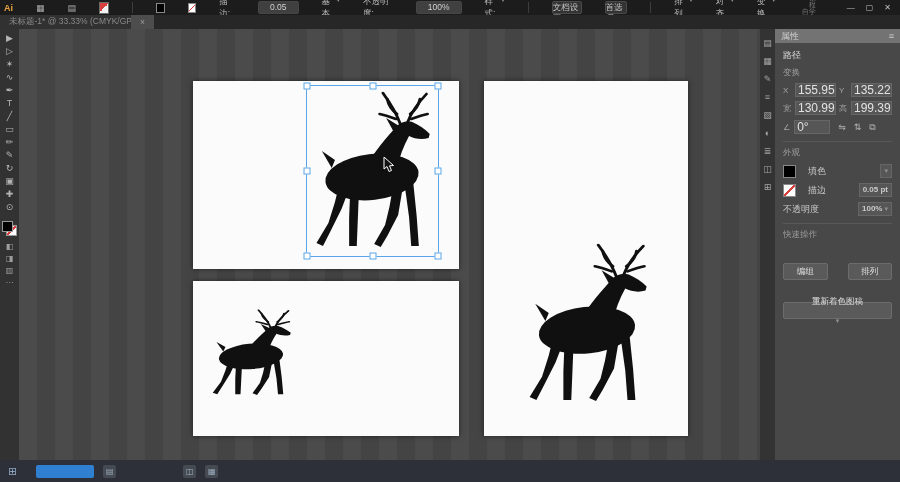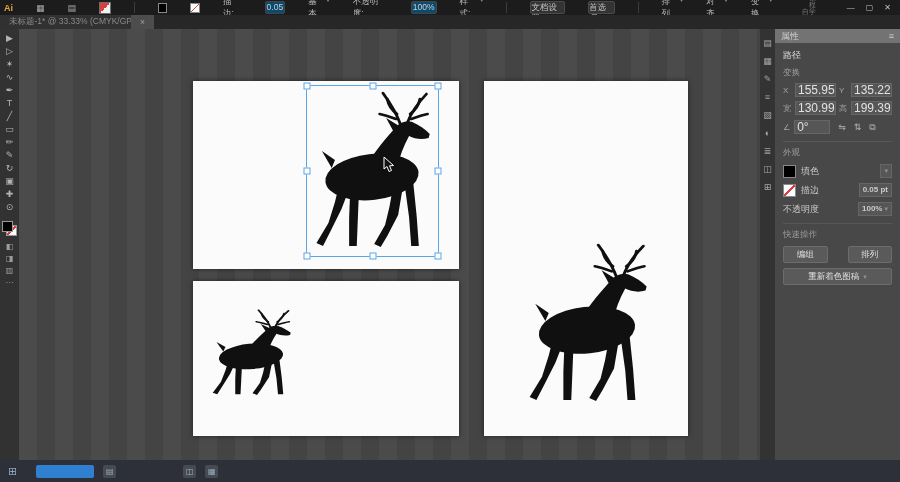--- a/index.html
+++ b/index.html
@@ -10,21 +10,21 @@
   .titlebar{position:absolute;left:0;top:0;right:0;height:15px;background:#1c1c1c;
             display:flex;align-items:center;gap:23px;padding:0 4px;font-size:8.5px;color:#b9b9b9;}
   .ai-logo{color:#e8a33d;font-weight:bold;font-size:9px;}
   .tb-ic{font-size:9px;color:#a9a9a9;}
   .red-swatch{width:10px;height:10px;border:1px solid #6e6e6e;
               background:linear-gradient(135deg,#d84040 50%,#f2f2f2 50%);}
   .sep{width:1px;height:11px;background:#3c3c3c;}
   .cb-chip-f{width:8px;height:8px;background:#000;border:1px solid #888;}
   .cb-chip-s{width:8px;height:8px;border:1px solid #888;
              background:linear-gradient(135deg,transparent 44%,#d84040 44%,#d84040 56%,transparent 56%),#fff;}
-  .cb-box{background:#0c4a6e;border:1px solid #454545;padding:0 1px;height:11px;line-height:11px;
+  .cb-box{background:#404040;border:1px solid #454545;padding:0 11px;height:11px;line-height:11px;
           border-radius:2px;color:#cfcfcf;}
   .dd{display:flex;align-items:flex-start;gap:2px;}
   .chev{font-size:7px;color:#8f8f8f;}
   .cb-btn{background:#333;border:1px solid #4a4a4a;border-radius:2px;padding:0 0;height:11px;line-height:11px;color:#c4c4c4;}
   .watermark{margin-left:auto;text-align:right;font-size:7px;line-height:7px;color:#787878;}
   .win{display:flex;gap:11px;margin:0 5px 0 8px;font-size:8px;color:#c0c0c0;}
 
   
   .tabbar{position:absolute;left:0;top:15px;right:0;height:14px;background:#272727;display:flex;font-size:8.5px;}
   .tab{display:flex;align-items:center;padding:0 9px;gap:8px;white-space:nowrap;overflow:hidden;}
@@ -71,31 +71,31 @@
   .pbody{padding:4px 8px;}
   .objtype{color:#dedede;margin:2px 0 5px;}
   .seclab{color:#9b9b9b;font-size:8.5px;margin:5px 0 4px;}
   .tgrid{display:grid;grid-template-columns:9px 41px 9px 41px;column-gap:3px;row-gap:4px;align-items:center;}
   .flab{color:#a5a5a5;font-size:8px;}
   .fbox{background:#565656;border:1px solid #666;height:12px;line-height:12px;padding:0 2px;font-size:12px;color:#e2e2e2;overflow:hidden;}
   .trow{display:flex;align-items:center;gap:4px;margin-top:5px;}
   .trow .fbox{width:30px;}
   .mini{font-size:9px;color:#b5b5b5;margin-left:4px;}
   .hr{border-top:1px solid #585858;margin:7px 0 5px;}
-  .arow{display:flex;align-items:center;gap:5px;margin:5px 0;}
+  .arow{display:flex;align-items:center;gap:12px;margin:5px 0;}
   .pchip{width:11px;height:11px;border:1px solid #888;}
   .pchip.fill{background:#000;}
   .pchip.stroke{background:linear-gradient(135deg,transparent 45%,#d84040 45%,#d84040 55%,transparent 55%),#fff;}
   .aval{margin-left:auto;display:flex;align-items:center;gap:2px;background:#565656;border:1px solid #666;
         padding:0 3px;height:12px;line-height:12px;font-size:8px;font-weight:bold;}
-  .qbtns{display:flex;gap:20px;margin:5px 0;align-items:flex-end;}
+  .qbtns{display:flex;gap:20px;margin:22px 0;align-items:flex-end;}
   .qbtn{flex:1;background:#5a5a5a;border:1px solid #6c6c6c;border-radius:2px;height:15px;line-height:15px;
         text-align:center;font-size:8.5px;color:#e0e0e0;}
   .qwide{background:#5a5a5a;border:1px solid #6c6c6c;border-radius:2px;height:15px;line-height:15px;
-         text-align:center;font-size:8.5px;color:#e0e0e0;display:flex;justify-content:center;align-items:center;gap:4px;}
+         text-align:center;font-size:8.5px;color:#e0e0e0;display:flex;justify-content:center;align-items:center;gap:4px;flex-direction:column;}
 
   
   .taskbar{position:absolute;left:0;right:0;bottom:0;height:22px;background:#2d3038;
            display:flex;align-items:center;gap:9px;padding:0 8px;}
   .start{color:#8fa6c0;font-size:11px;}
   .activeapp{width:58px;height:13px;background:#2f80d0;border-radius:2px;margin-left:10px;}
   .tk{width:13px;height:13px;background:#454a53;border-radius:2px;color:#9fb0c2;font-size:8px;
       line-height:13px;text-align:center;}
   .tk.gap{margin-left:58px;}
 </style>

